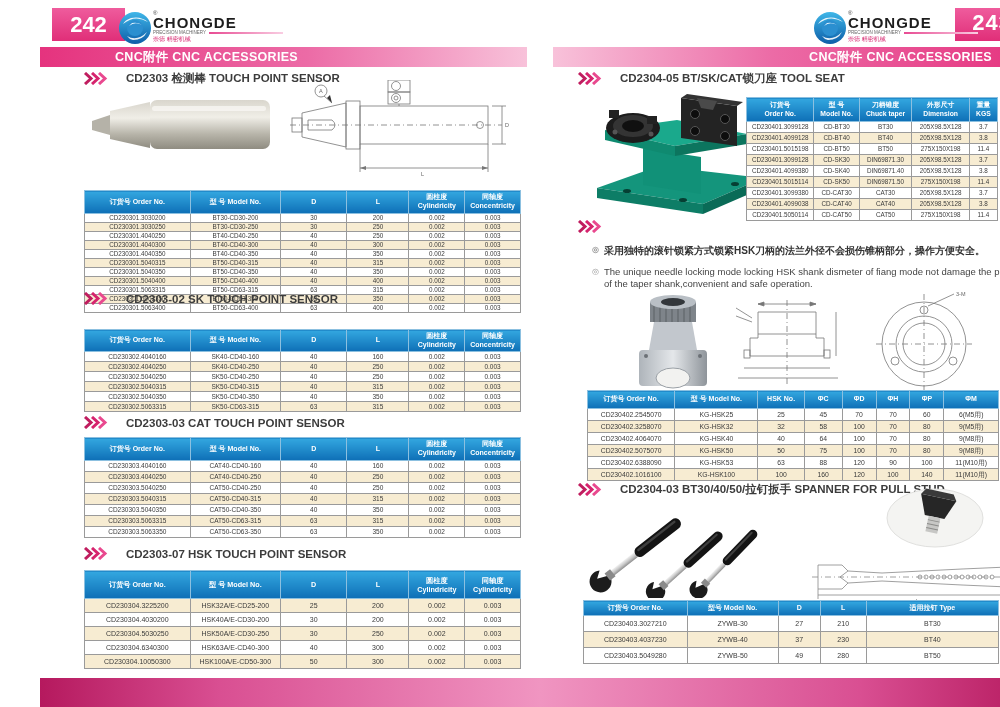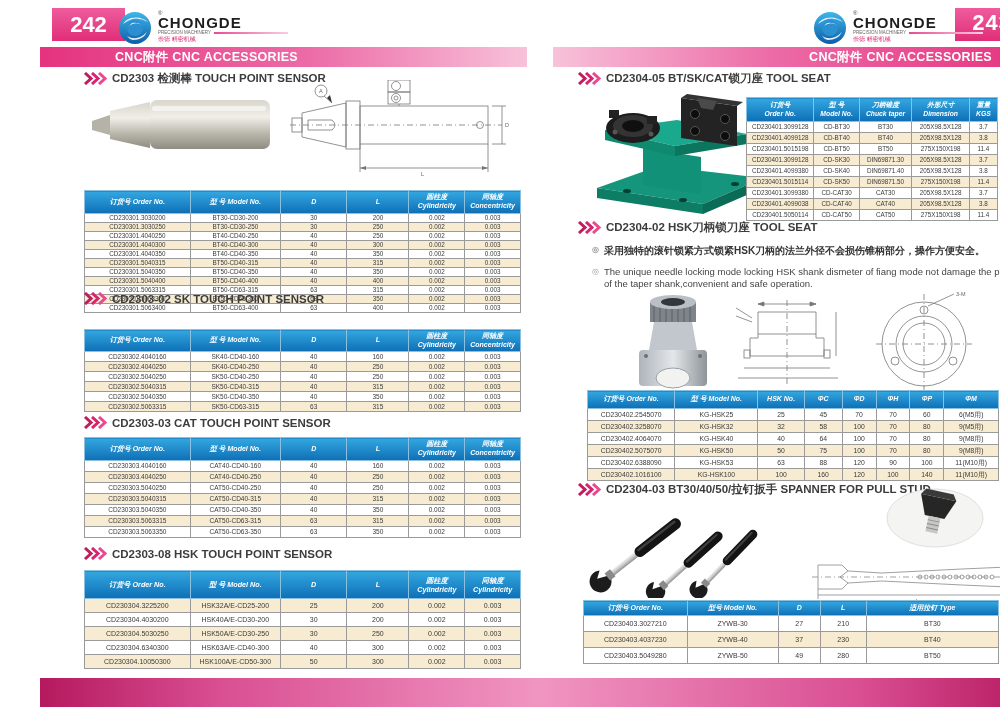--- a/index.html
+++ b/index.html
@@ -11,42 +11,42 @@
   .pagenum{position:absolute;width:73px;height:33px;background:linear-gradient(180deg,#ef5c9d,#e02e78);
            color:#fff;font-size:22px;font-weight:bold;display:flex;align-items:center;justify-content:center;}
 
   
   .banner{position:absolute;top:47px;width:487px;height:20px;color:#fff;font-size:12.5px;font-weight:bold;
           line-height:20px;letter-spacing:.3px;}
   .banner.l{left:0;background:linear-gradient(90deg,#e5337e 0%,#ec6ba6 55%,#f8c2da 100%);padding-left:75px;box-sizing:border-box;}
   .banner.r{left:513px;background:linear-gradient(270deg,#e5337e 0%,#ec6ba6 55%,#f8c2da 100%);text-align:right;padding-right:48px;box-sizing:border-box;}
 
   
-  .logo{position:absolute;display:flex;gap:5px;}
+  .logo{position:absolute;display:flex;}
   .logo .globe{width:36px;height:36px;}
   .logo .reg{font-size:6px;color:#444;line-height:6px;}
   .logo .name{font-size:15px;font-weight:bold;color:#1d1d1d;letter-spacing:1px;line-height:14px;}
   .logo .sub{font-size:4.5px;color:#666;display:flex;align-items:center;gap:3px;line-height:5px;}
   .logo .line{display:inline-block;width:74px;height:2px;background:linear-gradient(90deg,#e84b93,#f9cde2);}
   .logo .cn{font-size:6px;color:#d6246e;line-height:8px;}
 
   
-  .sec-title{position:absolute;display:flex;align-items:center;gap:3px;font-size:11.5px;font-weight:bold;
+  .sec-title{position:absolute;display:flex;align-items:center;gap:17px;font-size:11.5px;font-weight:bold;
              color:#3c3c3c;white-space:nowrap;}
 
   
   .bullet{position:absolute;color:#333;display:flex;gap:5px;align-items:flex-start;}
   .bullet .dot{color:#999;font-size:8px;line-height:12px;}
   .bullet.cn{font-size:10px;font-weight:bold;}
   .bullet.en{font-size:9.5px;width:428px;line-height:11.5px;color:#444;}
 
   
   table.tbl{position:absolute;border-collapse:collapse;table-layout:fixed;background:#fff;border:1px solid #666;}
   table.tbl th{background:linear-gradient(180deg,#33a7e0 0%,#0e6fb6 100%);color:#fff;font-weight:bold;
-               white-space:pre-line;text-align:center;border:1px solid #8cc0e0;padding:0;line-height:1.25;font-style:italic;}
+               white-space:pre-line;text-align:center;border:1px solid #8cc0e0;padding:0;line-height:1.25;}
   table.tbl td{border:1px solid #9a9a9a;text-align:center;color:#3a3a3a;padding:0;white-space:nowrap;overflow:hidden;}
   table.tbl tbody tr:nth-child(even) td{background:#f7ecd2;}
   table.tbl.alt-start tbody tr:nth-child(even) td{background:#fff;}
   table.tbl.alt-start tbody tr:nth-child(odd) td{background:#f7ecd2;}
 
   .t-bt{left:44px;top:190px;width:437px;}  .t-bt th{font-size:7px;height:22px;} .t-bt td{font-size:6.3px;height:8px;line-height:8px;}
   .t-sk{left:44px;top:329px;width:437px;}  .t-sk th{font-size:7px;height:21px;} .t-sk td{font-size:6.5px;height:9px;line-height:9px;}
   .t-cat{left:44px;top:437px;width:437px;} .t-cat th{font-size:7px;height:22px;} .t-cat td{font-size:6.5px;height:10px;line-height:10px;}
   .t-hsk{left:44px;top:570px;width:437px;} .t-hsk th{font-size:7.2px;height:27px;} .t-hsk td{font-size:7px;height:13px;line-height:13px;}
   .t-bt th:nth-child(1),.t-sk th:nth-child(1),.t-cat th:nth-child(1),.t-hsk th:nth-child(1){width:24%;}
@@ -422,21 +422,21 @@
         </tr>
       </tbody>
     </table>
 
   <div class="sec-title" style="left:43px;top:547px;">
     <svg width="26" height="13" viewBox="0 0 26 13">
       <path d="M2 1 L8 6.5 L2 12" stroke="#c01d5f" stroke-width="3" fill="none"></path>
       <path d="M9 1 L15 6.5 L9 12" stroke="#d6246e" stroke-width="3" fill="none"></path>
       <path d="M16 1 L22 6.5 L16 12" stroke="#e9498f" stroke-width="3" fill="none"></path>
     </svg>
-    <span>CD2303-08 HSK  TOUCH POINT SENSOR</span>
+    <span>CD2303-07 HSK  TOUCH POINT SENSOR</span>
   </div>
   <table class="tbl t-hsk alt-start">
       <thead>
         <tr>
           <th>订货号  Order No.</th>
           <th>型 号 Model No.</th>
           <th>D</th>
           <th>L</th>
           <th>圆柱度
 Cylindricity</th>
@@ -628,21 +628,20 @@
         </tr>
       </tbody>
     </table>
 
   <div class="sec-title" style="left:537px;top:220px;">
     <svg width="26" height="13" viewBox="0 0 26 13">
       <path d="M2 1 L8 6.5 L2 12" stroke="#c01d5f" stroke-width="3" fill="none"></path>
       <path d="M9 1 L15 6.5 L9 12" stroke="#d6246e" stroke-width="3" fill="none"></path>
       <path d="M16 1 L22 6.5 L16 12" stroke="#e9498f" stroke-width="3" fill="none"></path>
     </svg>
-    <span>CD2304-02  HSK刀柄锁刀座  TOOL SEAT</span>
   </div>
 
   <div class="bullet cn" style="left:552px;top:244px;">
     <span class="dot">◎</span>
     <span>采用独特的滚针锁紧方式锁紧HSK刀柄的法兰外径不会损伤锥柄部分，操作方便安全。</span>
   </div>
   <div class="bullet en" style="left:552px;top:266px;">
     <span class="dot">◎</span>
     <span>The unique needle locking mode locking HSK shank dismeter of fiang mode not damage the part of the taper shank,convenient and safe operation.</span>
   </div>

